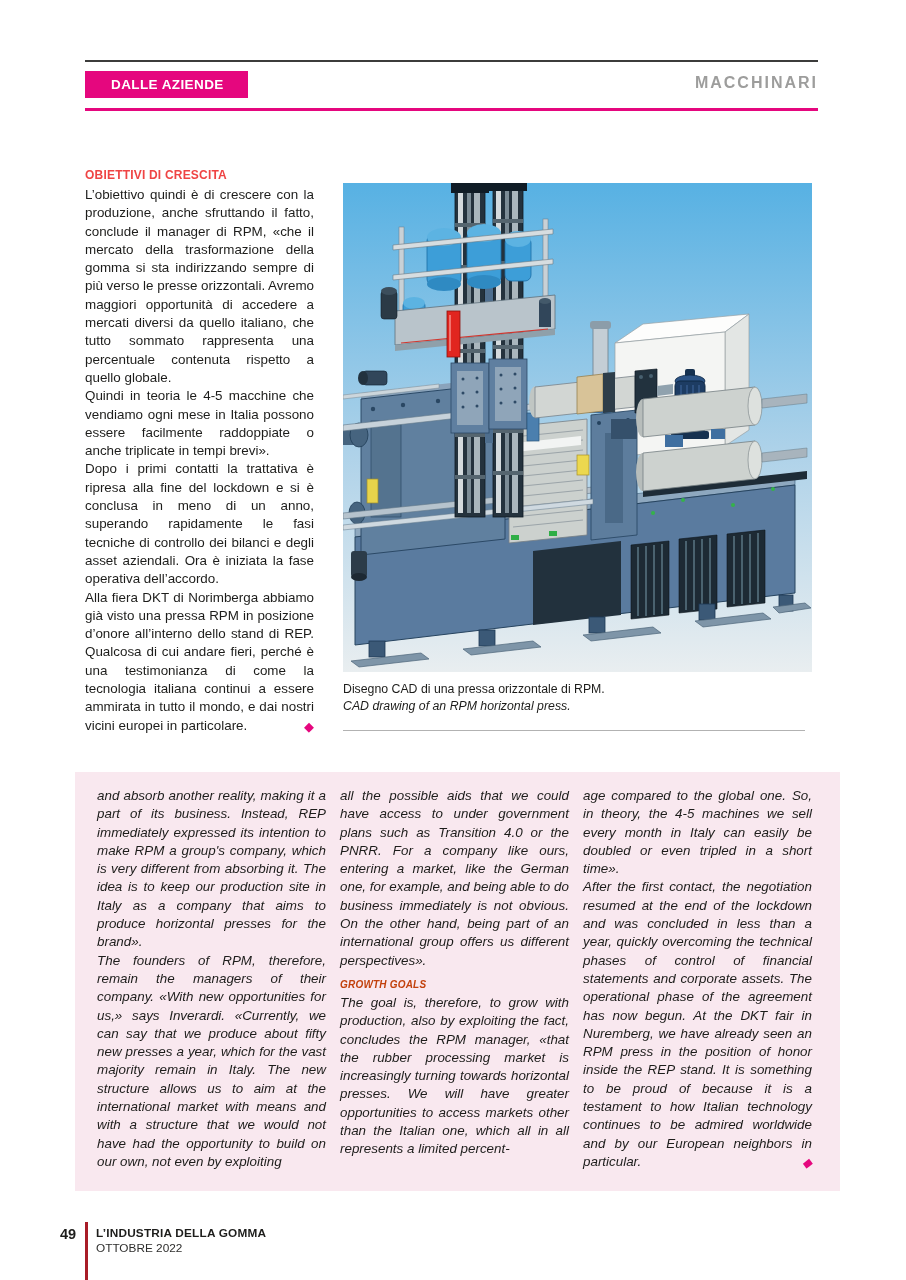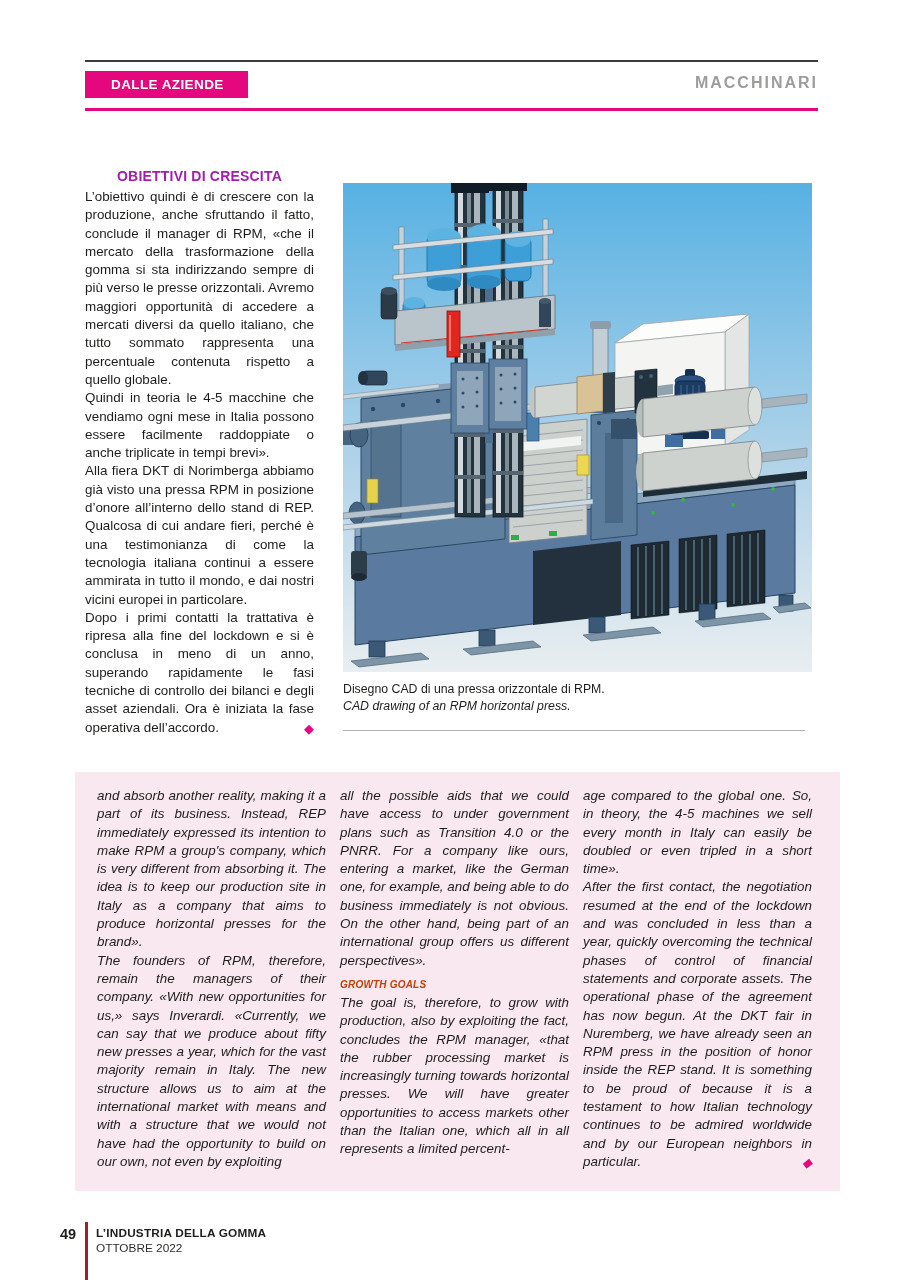--- a/index.html
+++ b/index.html
@@ -11,21 +11,21 @@
   .rule-top { position:absolute; left:85px; top:60px; width:733px; height:2px; background:#3c3c3b; }
   .section-box { position:absolute; left:85px; top:71px; width:163px; height:27px; background:#e5077e;
                  color:#fff; font-weight:bold; font-size:13.5px; letter-spacing:.4px;
                  display:flex; align-items:center; padding-left:26px; }
   .category { position:absolute; right:88px; top:74px; color:#9d9d9c; font-weight:bold;
               font-size:16px; letter-spacing:2px; }
   .rule-magenta { position:absolute; left:85px; top:108px; width:733px; height:3px; background:#e5077e; }
 
   
   .col-it { position:absolute; left:85px; top:168px; width:229px; }
-  .col-it h3 { color:#a21caf; font-size:14px; font-weight:bold; letter-spacing:.2px; margin-bottom:4px;text-align:center; }
+  .col-it h3 { color:#ef4444; font-size:12px; font-weight:bold; letter-spacing:.2px; margin-bottom:4px; }
   .col-it .body p, .en-col p { font-size:13.4px; line-height:18.3px; text-align:justify; }
   .diamond-row { height:0; }
   .diamond { float:right; color:#e5077e; font-size:13px; margin-top:-16px; }
 
   
   .figure { position:absolute; left:343px; top:183px; width:469px; height:489px; }
   .figure svg { display:block; width:100%; height:100%; }
   .caption { position:absolute; left:343px; top:681px; width:469px; font-size:12.3px; line-height:17px; }
   .caption .cap-en { font-style:italic; }
   .rule-caption { position:absolute; left:343px; top:730px; width:462px; height:1px; background:#b2b2b2; }
@@ -55,22 +55,22 @@
     <span>DALLE AZIENDE</span>
   </div>
   <div class="category">MACCHINARI</div>
   <div class="rule-magenta"></div>
 
   <div class="col-it">
     <h3>OBIETTIVI DI CRESCITA</h3>
     <div class="body">
         <p>L’obiettivo quindi è di crescere con la produzione, anche sfruttando il fatto, conclude il manager di RPM, «che il mercato della trasformazione della gomma si sta indirizzando sempre di più verso le presse orizzontali. Avremo maggiori opportunità di accedere a mercati diversi da quello italiano, che tutto sommato rappresenta una percentuale contenuta rispetto a quello globale.</p>
         <p>Quindi in teoria le 4-5 macchine che vendiamo ogni mese in Italia possono essere facilmente raddoppiate o anche triplicate in tempi brevi».</p>
+        <p>Dopo i primi contatti la trattativa è ripresa alla fine del lockdown e si è conclusa in meno di un anno, superando rapidamente le fasi tecniche di controllo dei bilanci e degli asset aziendali. Ora è iniziata la fase operativa dell’accordo.</p>
         <p>Alla fiera DKT di Norimberga abbiamo già visto una pressa RPM in posizione d’onore all’interno dello stand di REP. Qualcosa di cui andare fieri, perché è una testimonianza di come la tecnologia italiana continui a essere ammirata in tutto il mondo, e dai nostri vicini europei in particolare.</p>
-        <p>Dopo i primi contatti la trattativa è ripresa alla fine del lockdown e si è conclusa in meno di un anno, superando rapidamente le fasi tecniche di controllo dei bilanci e degli asset aziendali. Ora è iniziata la fase operativa dell’accordo.</p>
       </div>
     <div class="diamond-row">
       <span class="diamond">◆</span>
     </div>
   </div>
 
   <div class="figure">
     <svg viewBox="0 0 469 489" preserveAspectRatio="none">
       <defs>
         <linearGradient id="sky" x1="0" y1="0" x2="0" y2="1">

